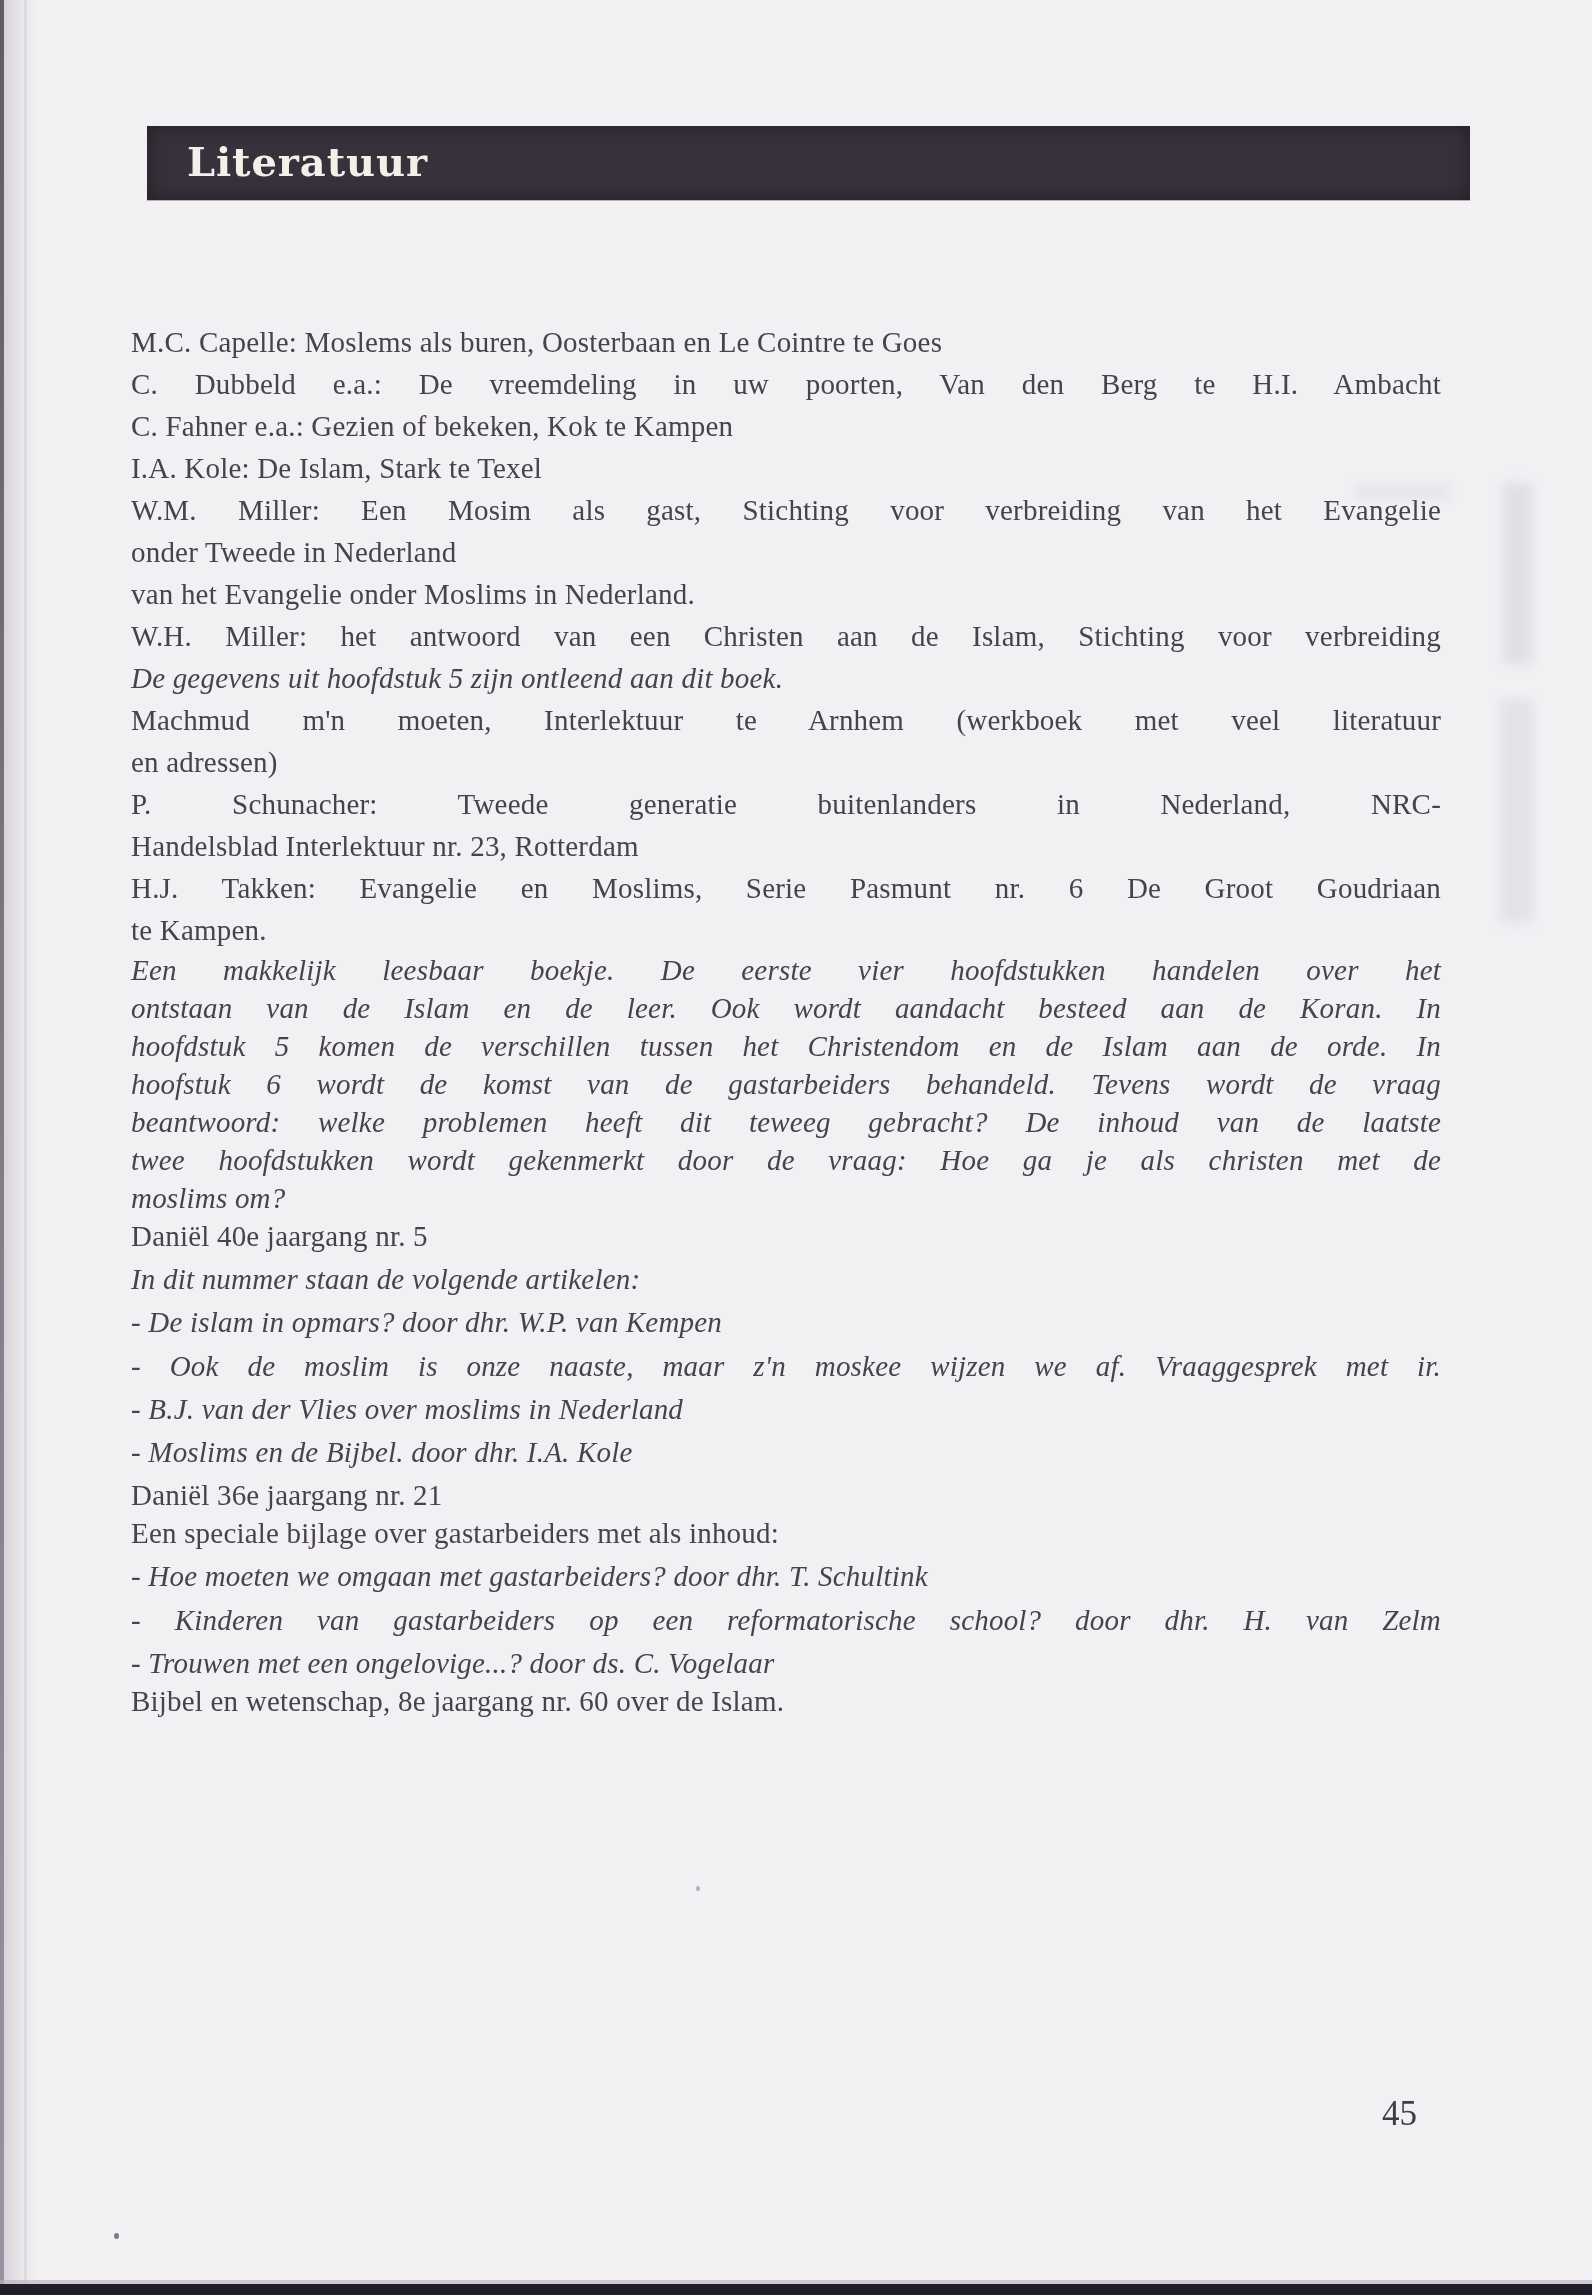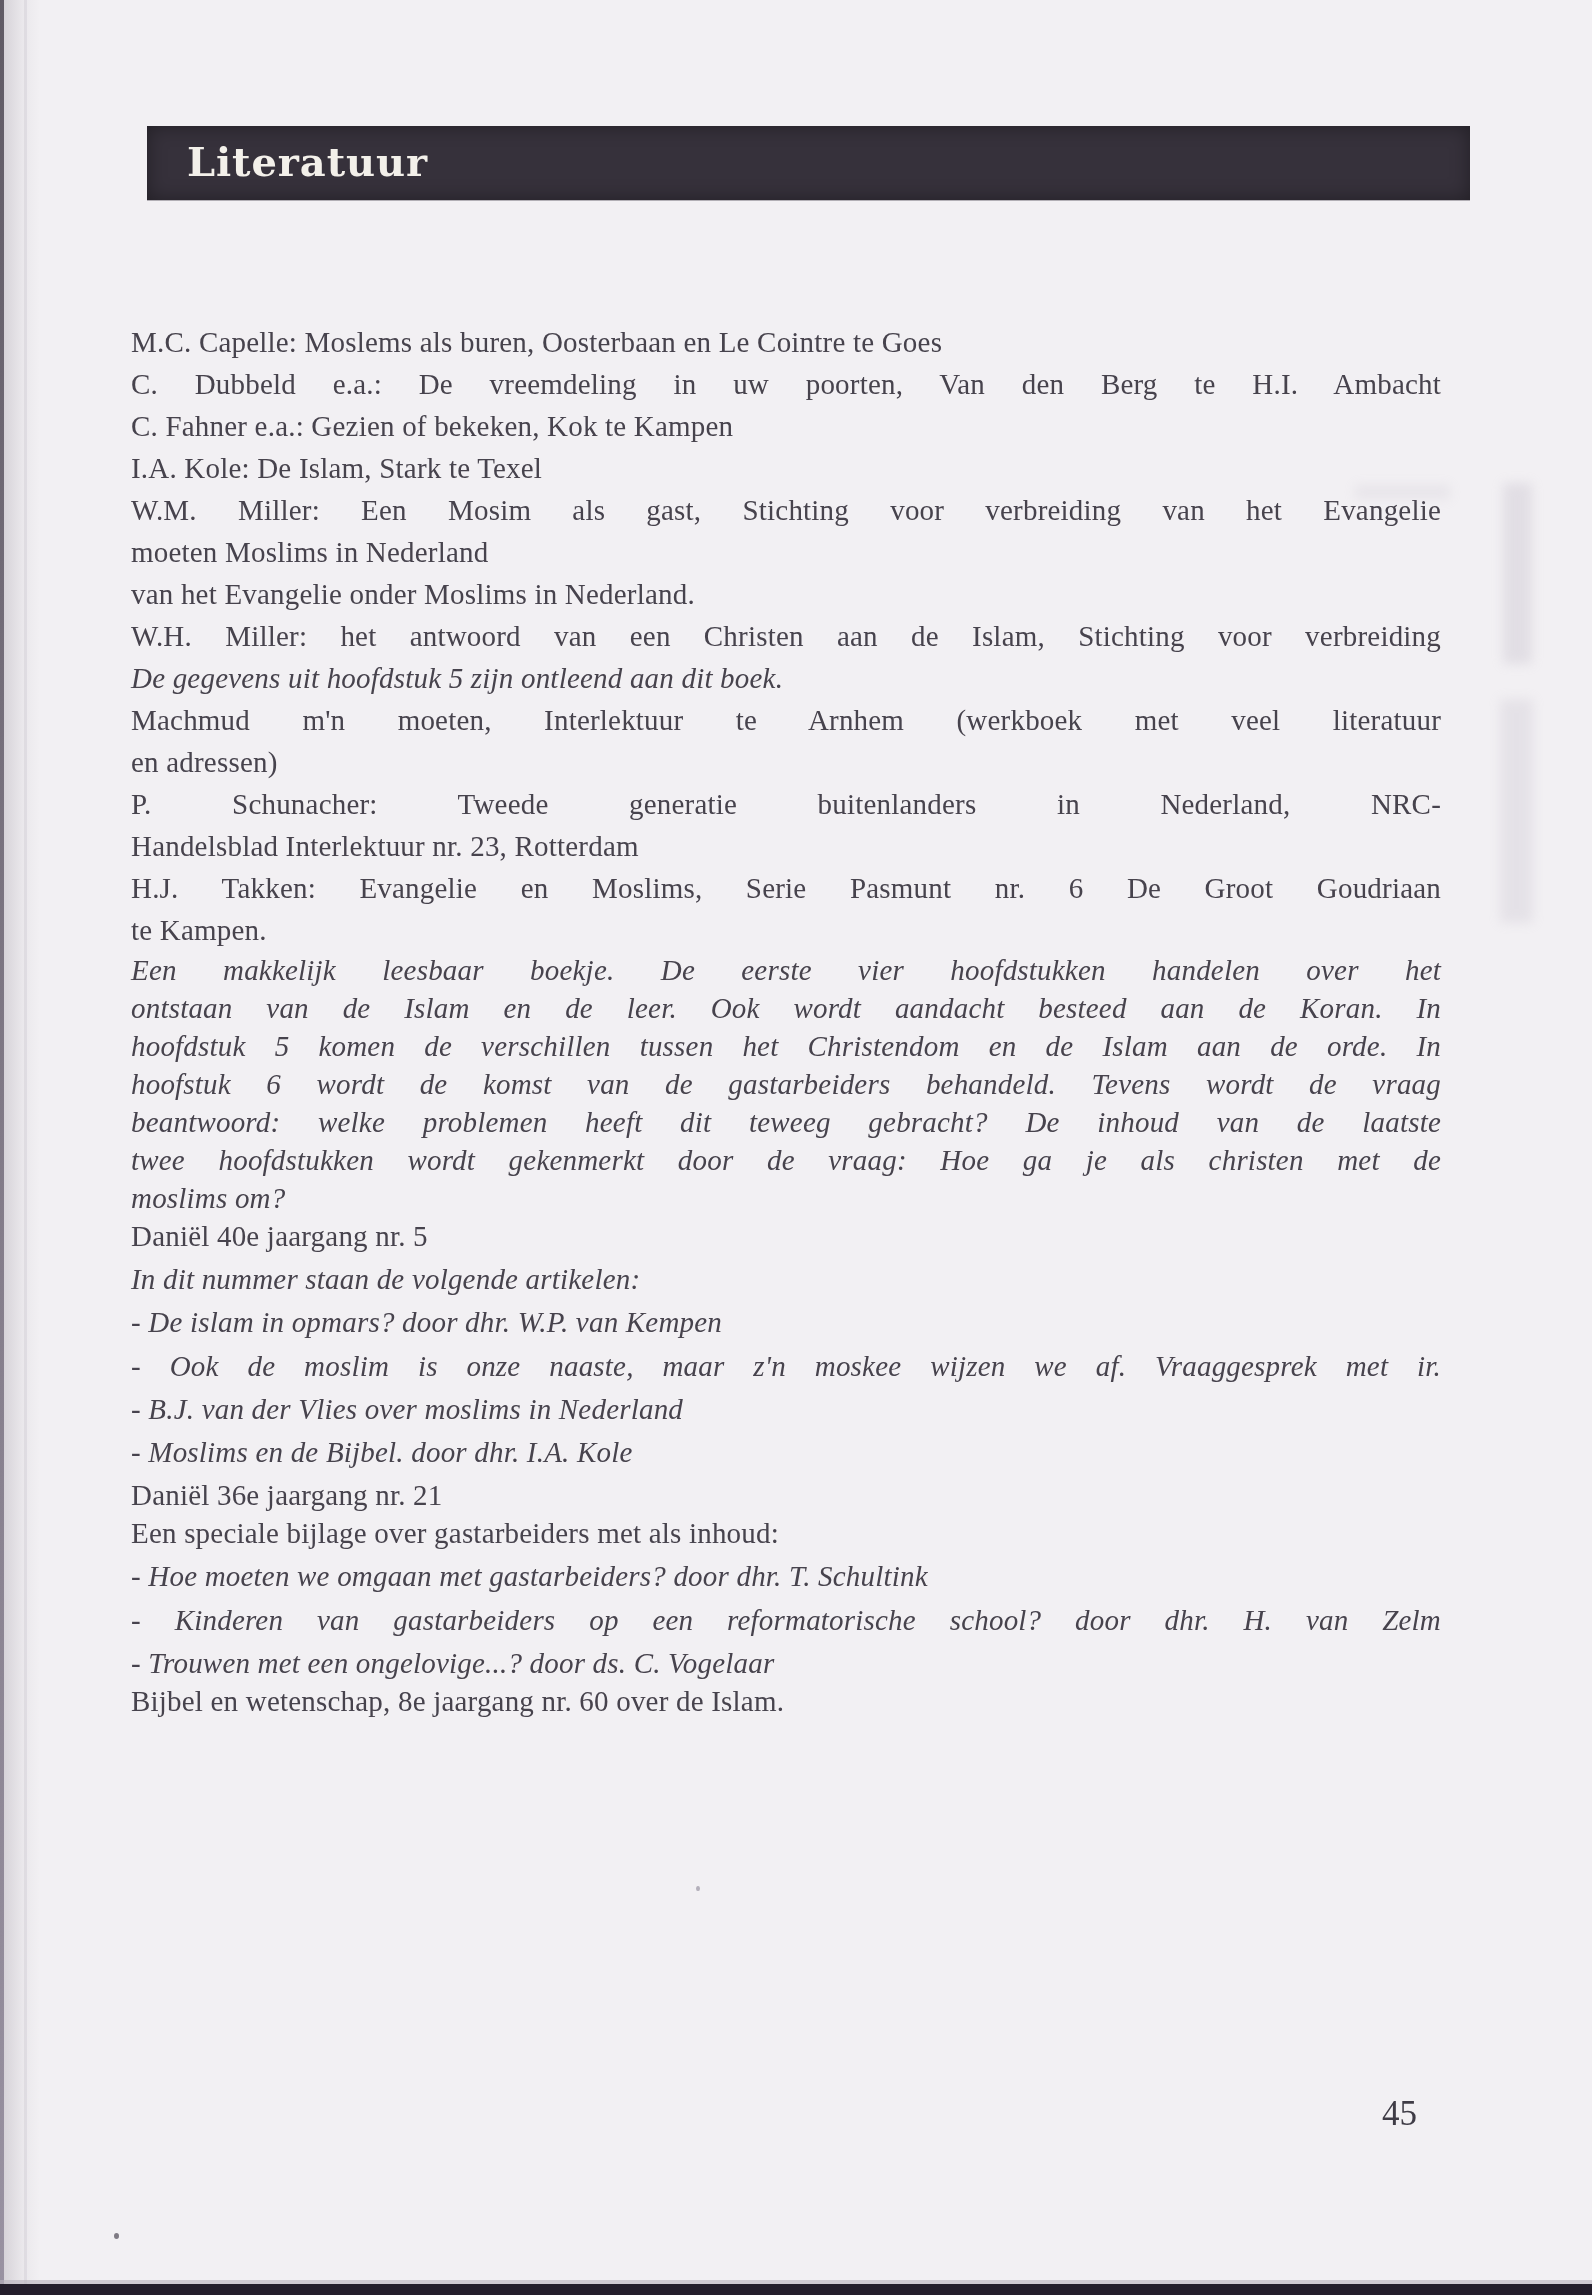--- a/index.html
+++ b/index.html
@@ -51,21 +51,21 @@
   <div class="hdr">
     <div class="hdr-title">Literatuur</div>
   </div>
 
   <div class="textcol">
     <div class="ln">M.C. Capelle: Moslems als buren, Oosterbaan en Le Cointre te Goes</div>
     <div class="ln j">C. Dubbeld e.a.: De vreemdeling in uw poorten, Van den Berg te H.I. Ambacht</div>
     <div class="ln">C. Fahner e.a.: Gezien of bekeken, Kok te Kampen</div>
     <div class="ln">I.A. Kole: De Islam, Stark te Texel</div>
     <div class="ln j">W.M. Miller: Een Mosim als gast, Stichting voor verbreiding van het Evangelie</div>
-    <div class="ln">moeten Moslims in Nederland</div>
+    <div class="ln">onder Tweede in Nederland</div>
     <div class="ln">van het Evangelie onder Moslims in Nederland.</div>
     <div class="ln j">W.H. Miller: het antwoord van een Christen aan de Islam, Stichting voor verbreiding</div>
     <div class="ln it">De gegevens uit hoofdstuk 5 zijn ontleend aan dit boek.</div>
     <div class="ln j">Machmud m'n moeten, Interlektuur te Arnhem (werkboek met veel literatuur</div>
     <div class="ln">en adressen)</div>
     <div class="ln j">P. Schunacher: Tweede generatie buitenlanders in Nederland, NRC-</div>
     <div class="ln">Handelsblad Interlektuur nr. 23, Rotterdam</div>
     <div class="ln j">H.J. Takken: Evangelie en Moslims, Serie Pasmunt nr. 6 De Groot Goudriaan</div>
     <div class="ln">te Kampen.</div>
     <div class="ln c it j">Een makkelijk leesbaar boekje. De eerste vier hoofdstukken handelen over het</div>

